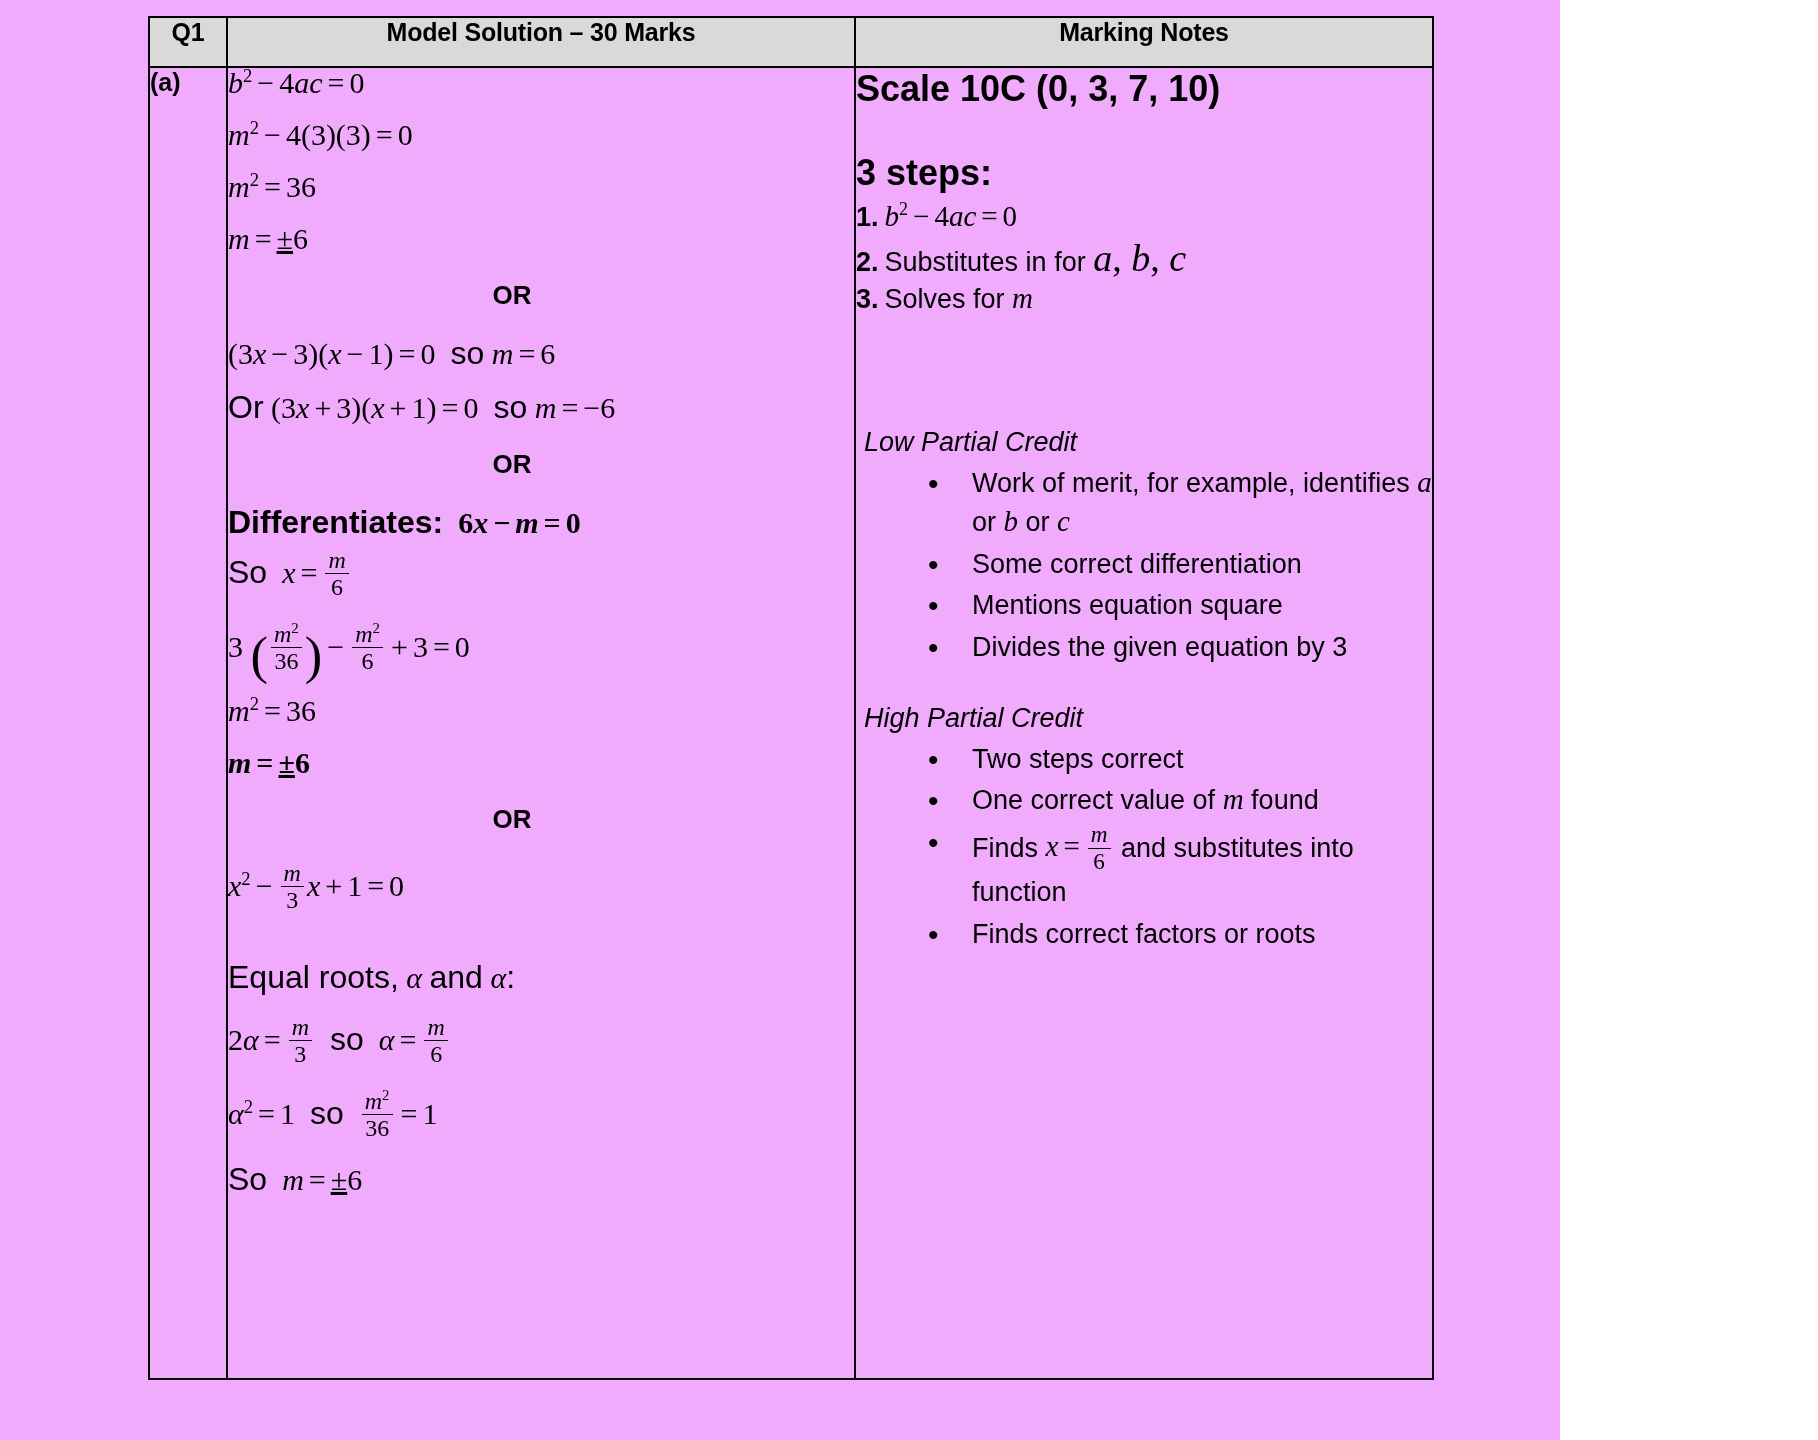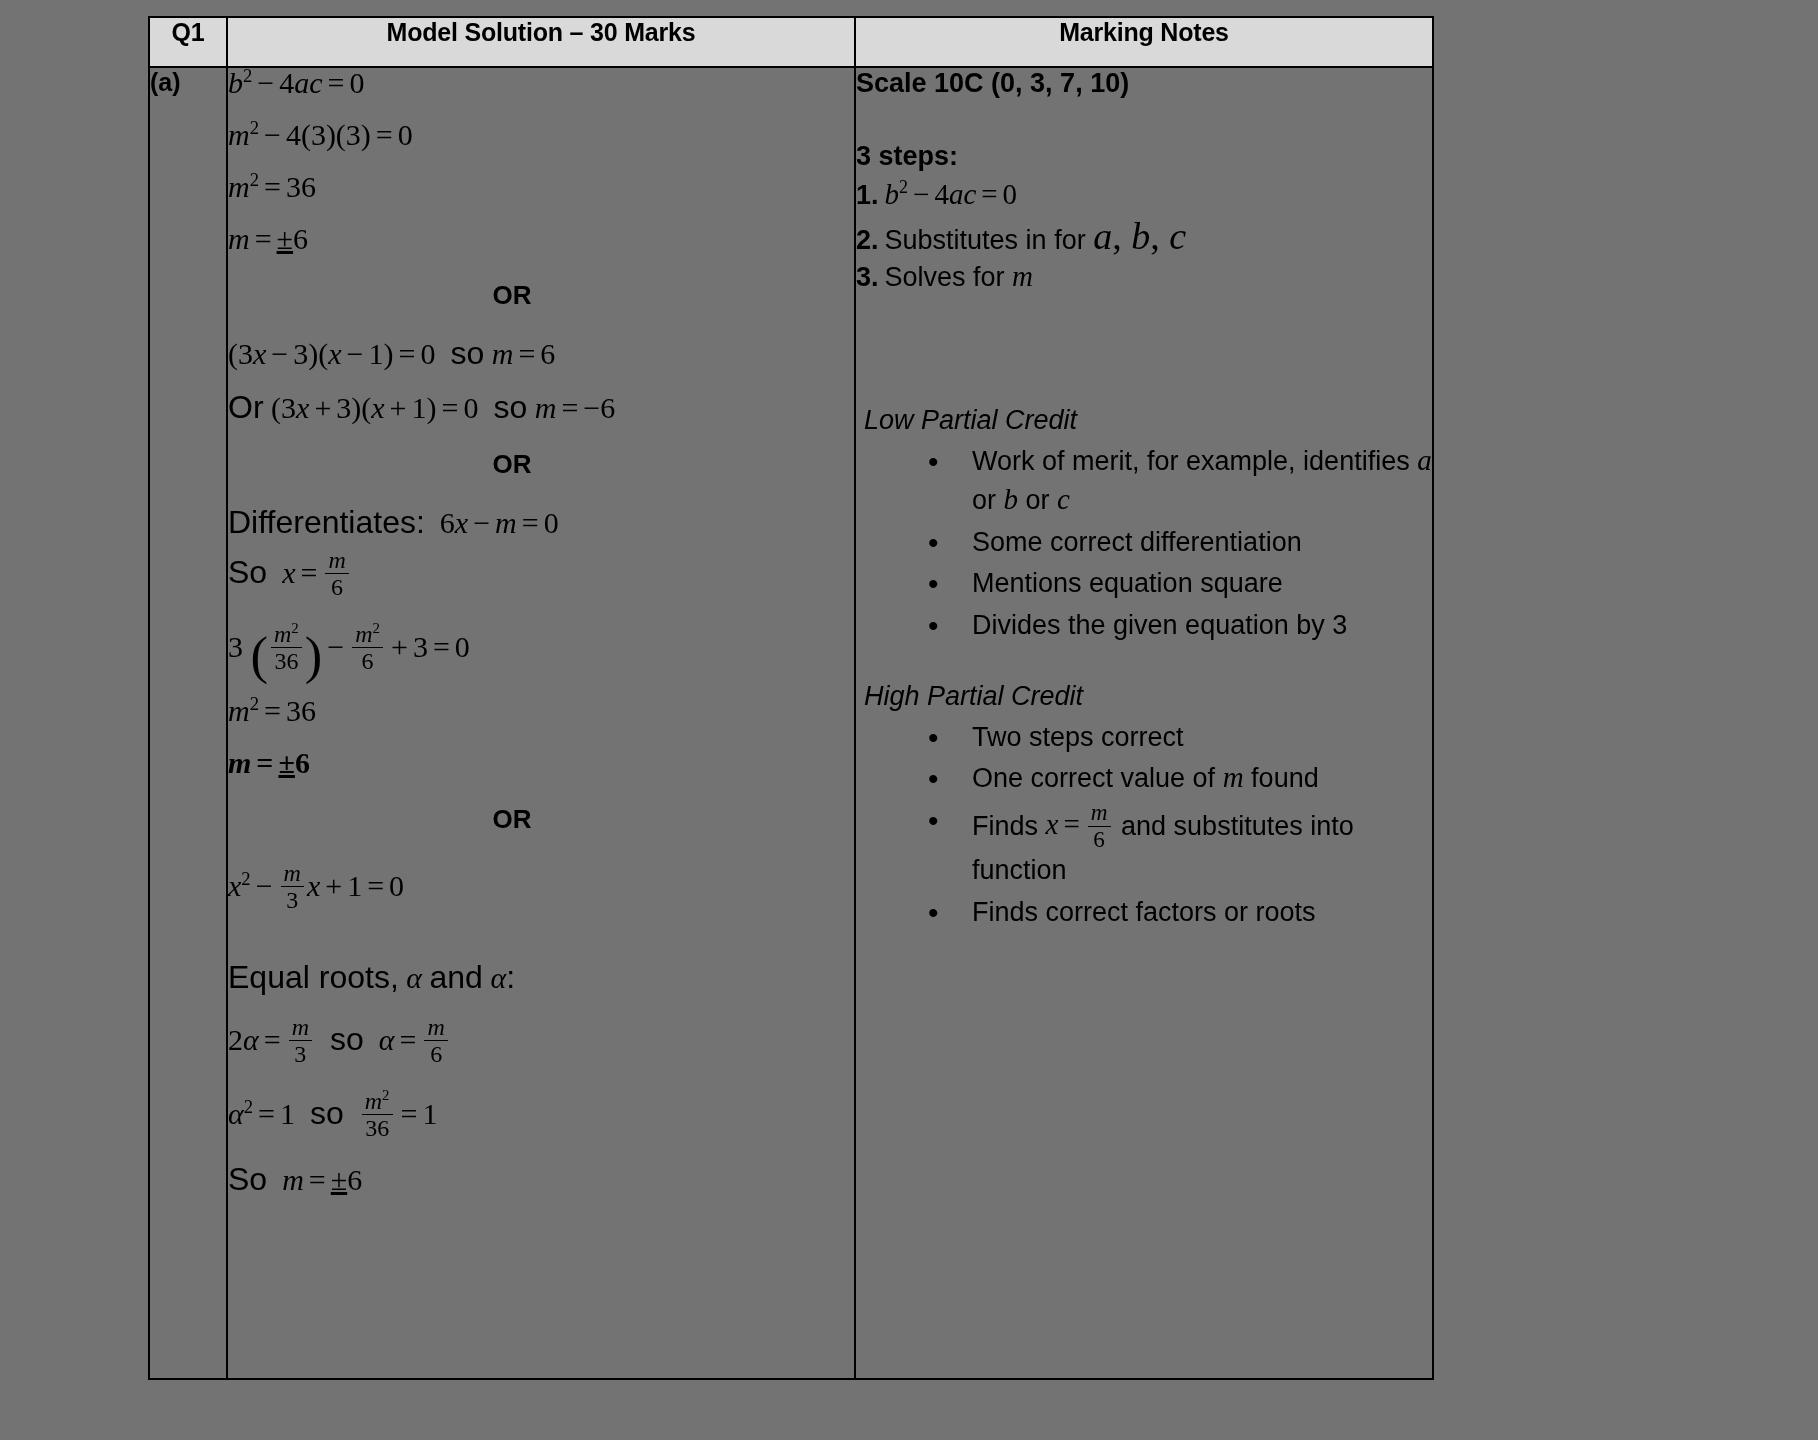--- a/index.html
+++ b/index.html
@@ -10,23 +10,23 @@
   body {
     width: 1818px;
     height: 1440px;
     font-family: "Liberation Sans", sans-serif;
     color: #000000;
     overflow: hidden;
   }
 
   .page {
     position: relative;
-    width: 1818px;
+    width: 1560px;
     height: 1440px;
-    background: #737373;
+    background: #f0abfc;
   }
 
   .marking-table {
     position: absolute;
     left: 148px;
     top: 16px;
     width: 1284px;
     border-collapse: collapse;
     table-layout: fixed;
   }
@@ -86,21 +86,21 @@
     font-size: 0.62em;
     vertical-align: super;
     line-height: 0;
   }
   .uline { text-decoration: underline; }
 
   .eq {
     margin: 0 0 22px 0;
     white-space: nowrap;
   }
-  .eq-tight { margin-bottom: 10px; }
+  .eq-tight { margin-bottom: 10px; font-weight: bold; }
   .eq.bold { font-weight: bold; }
 
   
   .frac {
     display: inline-block;
     vertical-align: -0.52em;
     text-align: center;
     line-height: 1.02;
     margin: 0 3px;
     font-size: 0.80em;
@@ -131,21 +131,21 @@
     font-size: 26px;
     margin: 26px 0 26px 0;
     padding-right: 58px;
   }
   .spacer-md { height: 26px; }
 
   
   .mn-bold {
     font-family: "Liberation Sans", sans-serif;
     font-weight: bold;
-    font-size: 27px;
+    font-size: 36px;
     margin: 0 0 8px 0;
   }
   .mn-line {
     font-family: "Liberation Sans", sans-serif;
     font-size: 27px;
     margin: 0 0 6px 0;
     white-space: nowrap;
   }
   .mn-num {
     font-weight: bold;

